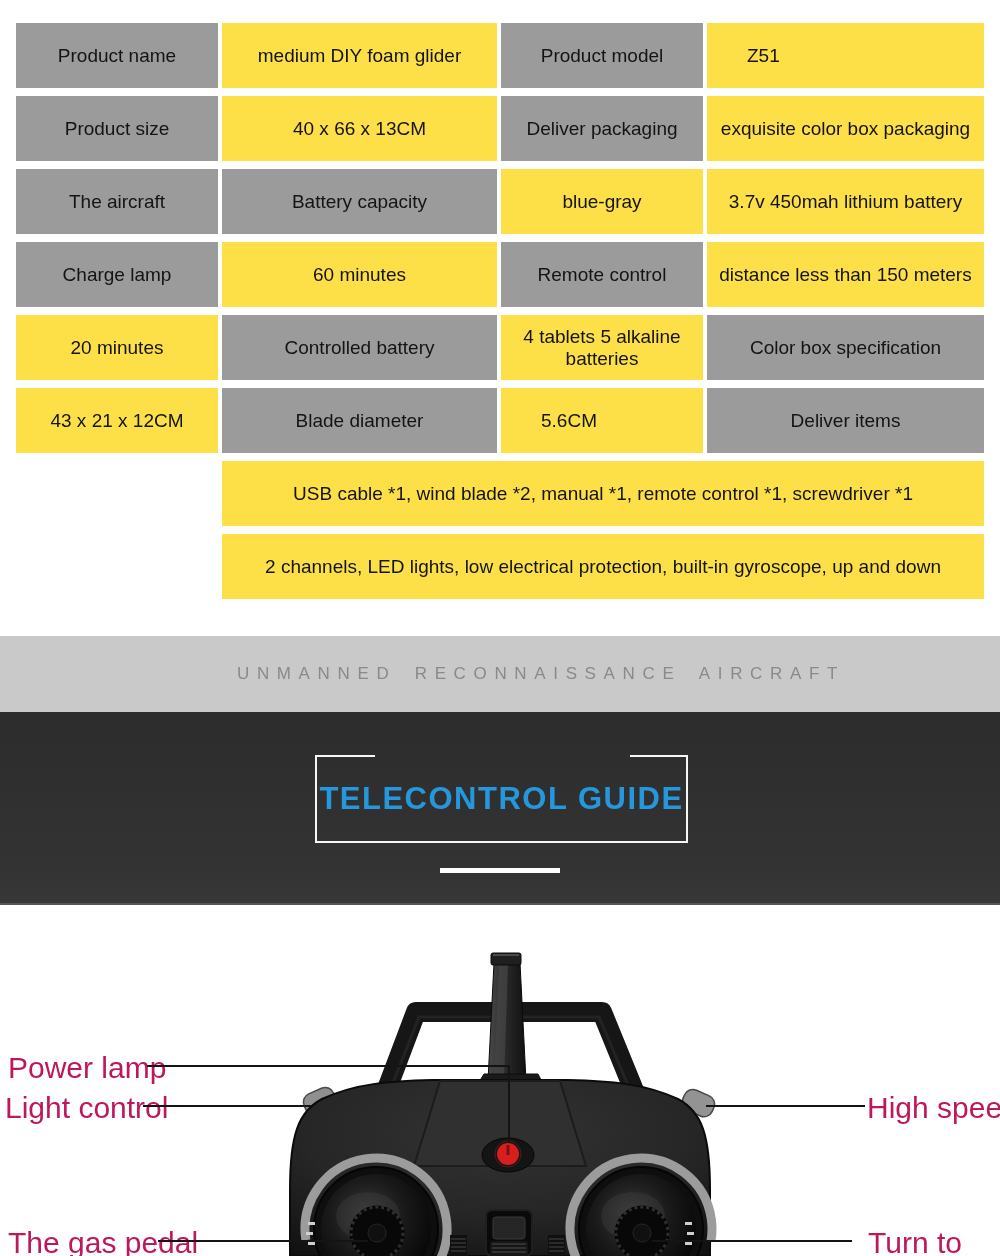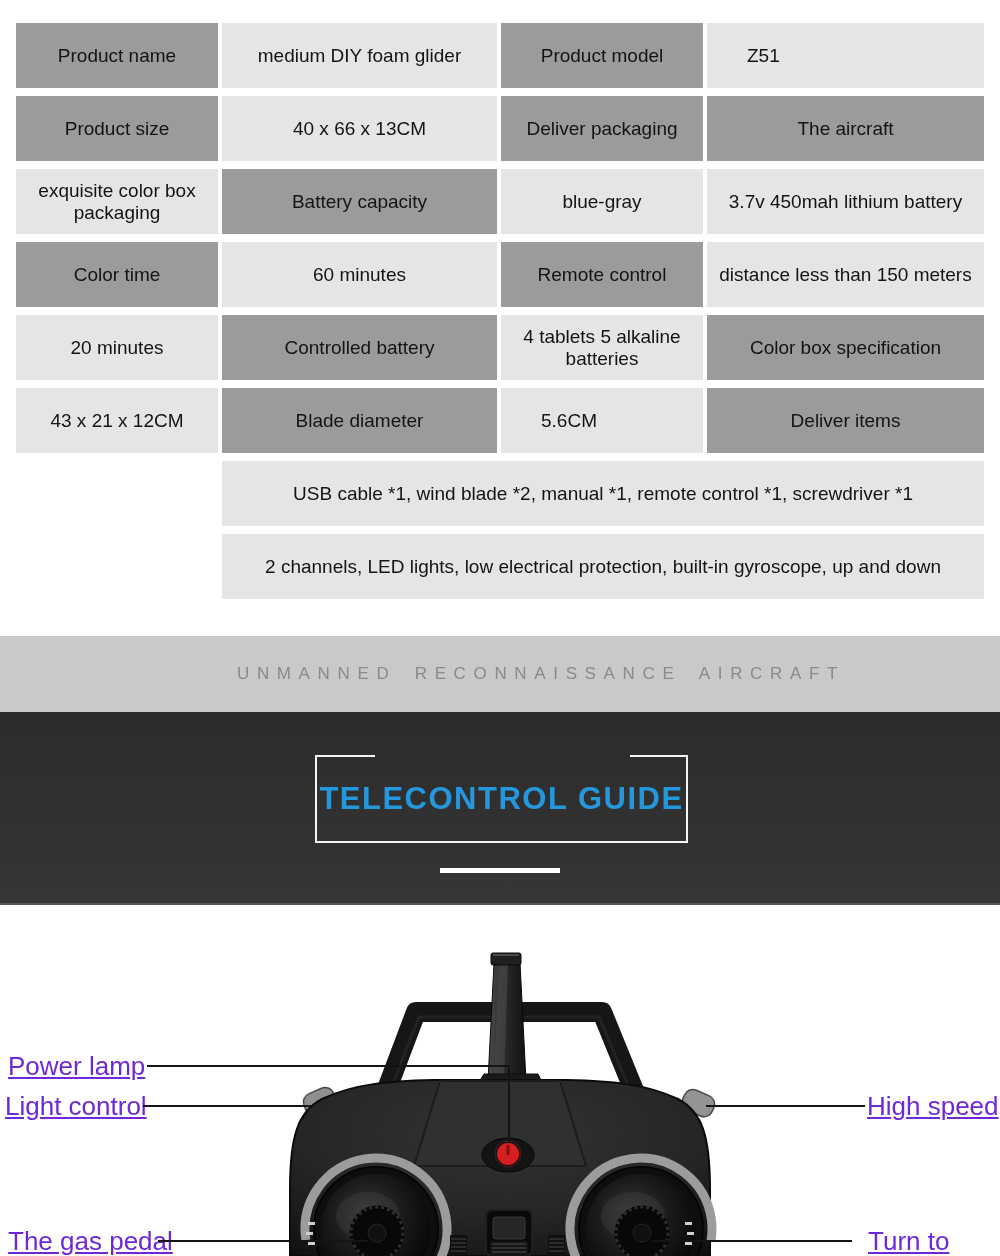--- a/index.html
+++ b/index.html
@@ -14,21 +14,21 @@
     display:grid;
     grid-template-columns:202px 275px 202px 277px;
     gap:8px 4px;
     grid-auto-rows:65px;
   }
   .cell {
     display:flex; align-items:center; justify-content:center;
     text-align:center; font-size:19px; color:#141414; line-height:1.12;
   }
   .cell.label { background:#9b9b9b; }
-  .cell.value { background:#e5e5e5; }
+  .cell.value { background:#fde047; }
   .cell.vleft { justify-content:flex-start; text-align:left; padding-left:40px; }
   .cell.span3 { grid-column:2 / 5; }
 
   
   .banner {
     position:absolute; left:0; top:636px; width:1000px; height:76px;
     background:#c9c9c9; display:flex; align-items:center; justify-content:center;padding-left:41px;
   }
   .banner-text {
     font-size:17px; color:#8a8a8a; letter-spacing:0.45em; word-spacing:0.35em;
@@ -52,21 +52,21 @@
   .guide-title {
     font-size:31px; font-weight:bold; color:#2597dc; letter-spacing:1.5px; white-space:nowrap;
   }
   .guide-underline {
     position:absolute; left:50%; transform:translateX(-50%); top:156px;
     width:120px; height:5px; background:#ffffff;
   }
 
   
   .callout {
-    position:absolute; font-size:26px; color:#6d28d9; white-space:nowrap;text-decoration:underline;
+    position:absolute; font-size:30px; color:#be185d; white-space:nowrap;
   }
   .lline { position:absolute; background:#141414; }
   .l-power-h { left:147px; top:1065px; width:362px; height:2px; }
   .l-power-v { left:508px; top:1065px; width:2px; height:78px; }
   .l-light   { left:143px; top:1105px; width:168px; height:2px; }
   .l-high    { left:706px; top:1105px; width:159px; height:2px; }
   .l-gas     { left:158px; top:1240px; width:210px; height:2px; }
   .l-turn    { left:652px; top:1240px; width:200px; height:2px; }
 
   .remote-svg { position:absolute; left:280px; top:950px; }
@@ -79,28 +79,28 @@
   <div class="spec-grid">
 
     <div class="cell label">Product name</div>
     <div class="cell value">medium DIY foam glider</div>
     <div class="cell label">Product model</div>
     <div class="cell value vleft">Z51</div>
 
     <div class="cell label">Product size</div>
     <div class="cell value">40 x 66 x 13CM</div>
     <div class="cell label">Deliver packaging</div>
+    <div class="cell value">exquisite color box packaging</div>
+
     <div class="cell label">The aircraft</div>
-
-    <div class="cell value">exquisite color box packaging</div>
     <div class="cell label">Battery capacity</div>
     <div class="cell value">blue-gray</div>
     <div class="cell value">3.7v 450mah lithium battery</div>
 
-    <div class="cell label">Color time</div>
+    <div class="cell label">Charge lamp</div>
     <div class="cell value">60 minutes</div>
     <div class="cell label">Remote control</div>
     <div class="cell value">distance less than 150 meters</div>
 
     <div class="cell value">20 minutes</div>
     <div class="cell label">Controlled battery</div>
     <div class="cell value">4 tablets 5 alkaline batteries</div>
 
     <div class="cell label">Color box specification</div>
     <div class="cell value">43 x 21 x 12CM</div>

